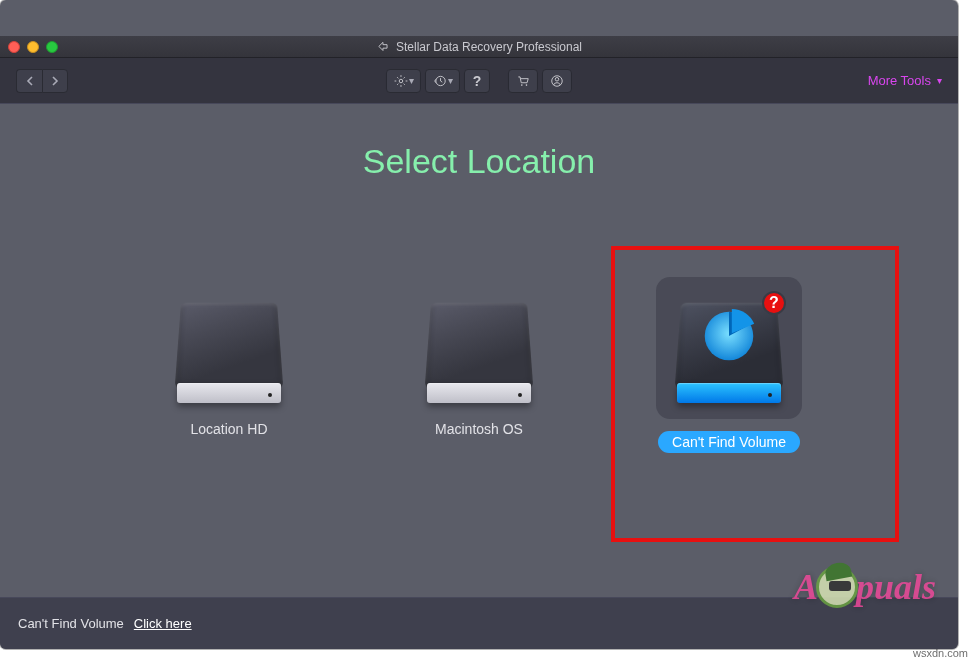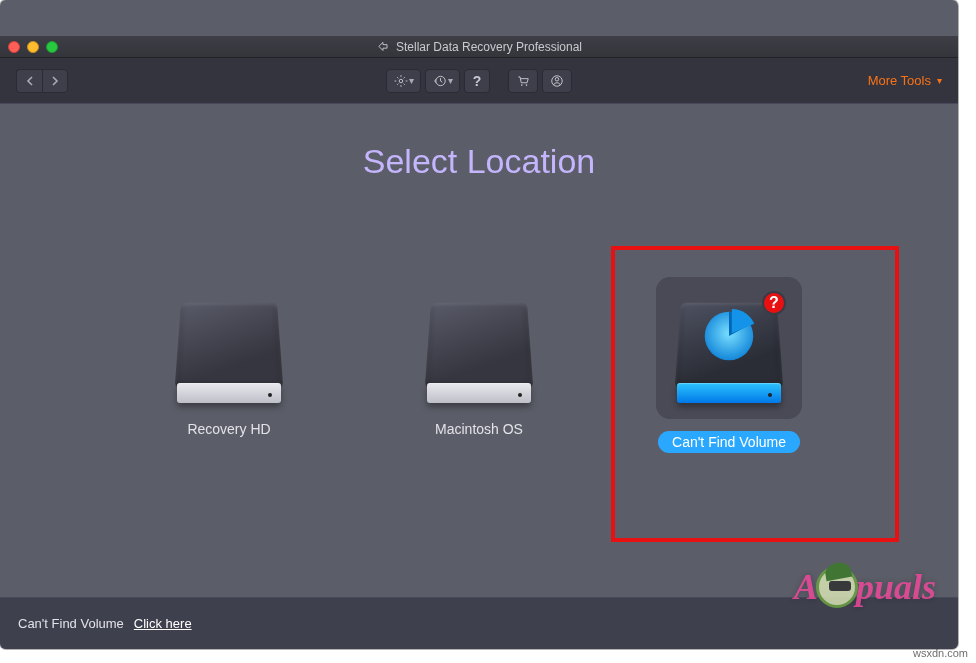--- a/index.html
+++ b/index.html
@@ -57,28 +57,28 @@
       color: #a9aab6;
       display: flex; align-items: center; justify-content: center;
       cursor: pointer;
       font-size: 12px;
     }
     .tbtn.l { border-radius: 4px 0 0 4px; border-right: none; }
     .tbtn.r { border-radius: 0 4px 4px 0; }
     .tcenter { position: absolute; left: 50%; transform: translateX(-50%); display: flex; gap: 4px; align-items: center; }
     .tgrp { display: flex; gap: 4px; }
     .sbtn { border-radius: 4px; padding: 0 6px; }
-    .tright { margin-left: auto; color: #f97316; font-size: 13px; display: flex; align-items: center; gap: 6px; cursor: pointer; }
+    .tright { margin-left: auto; color: #d946ef; font-size: 13px; display: flex; align-items: center; gap: 6px; cursor: pointer; }
     .chev { font-size: 10px; }
     .content {
       position: relative;
       height: calc(100% - 22px - 46px - 52px);
     }
     .heading {
-      color: #c4b5fd; font-size: 34px; font-weight: 400;
+      color: #86efac; font-size: 34px; font-weight: 400;
       text-align: center; padding-top: 38px;
     }
     .drives {
       display: flex;
       justify-content: center;
       gap: 90px;
       margin-top: 110px;
     }
     .drive {
       width: 160px;
@@ -288,21 +288,21 @@
     <div class="heading">Select Location</div>
 
     <div class="drives">
 
       <div class="drive">
         <div class="disk gray">
           <div class="body"></div>
             <div class="base"></div>
             <div class="led"></div>
         </div>
-        <div class="drive-label">Recovery HD</div>
+        <div class="drive-label">Location HD</div>
       </div>
 
       <div class="drive">
         <div class="disk gray">
           <div class="body"></div>
             <div class="base"></div>
             <div class="led"></div>
         </div>
         <div class="drive-label">Macintosh OS</div>
       </div>

